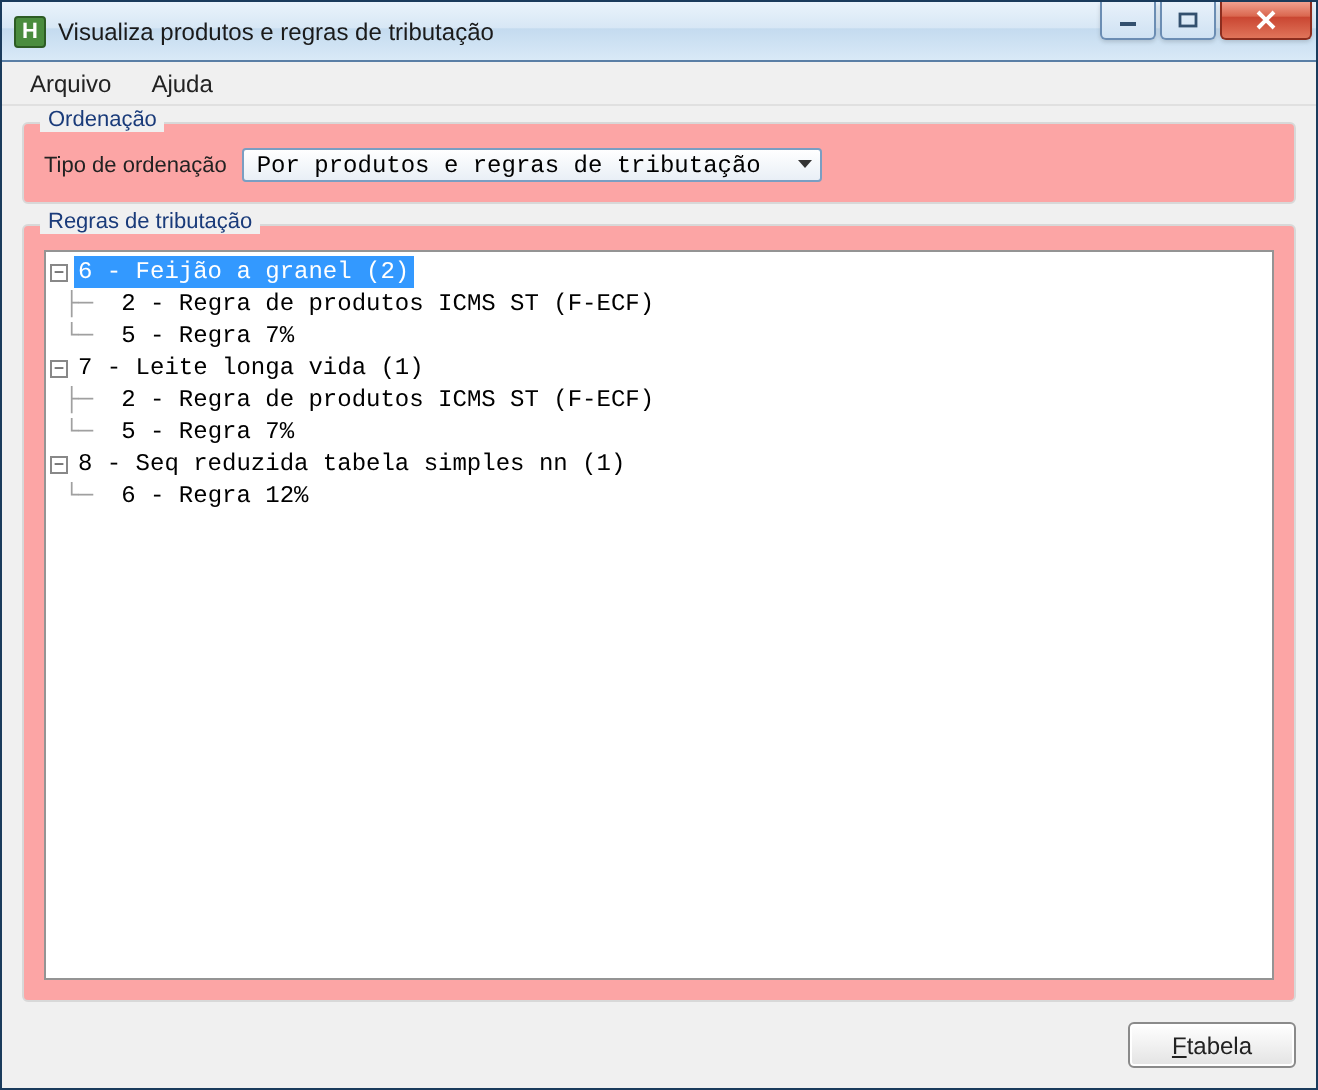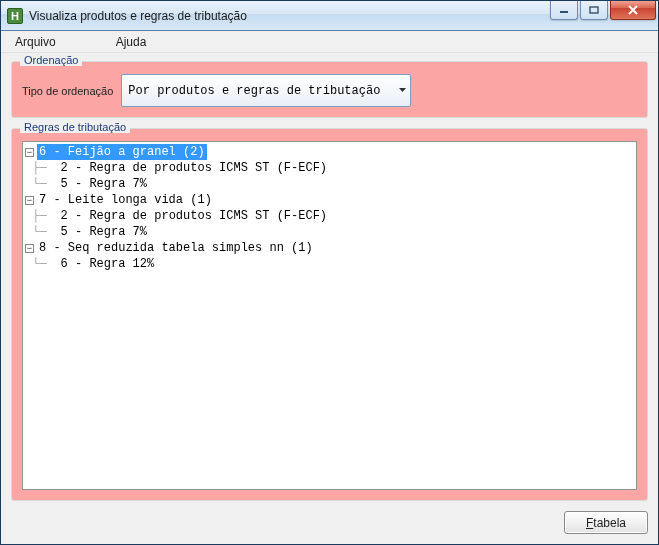--- a/index.html
+++ b/index.html
@@ -72,21 +72,20 @@
     border-color: #8c2d1e;
   }
   .win-btn svg { display: block; }
   .menubar {
     height: 22px;
     background: #f0f0f0;
     display: flex;
     align-items: center;
     padding: 0 4px;
     border-bottom: 1px solid #e0e0e0;
-    gap: 40px;
   }
   .menu-item {
     padding: 2px 10px;
     color: #222;
     cursor: default;
   }
   .client {
     flex: 1;
     background: #f0f0f0;
     padding: 8px 10px 10px 10px;
@@ -121,21 +120,21 @@
     align-items: center;
     gap: 8px;
   }
   .field-label {
     color: #222;
     font-size: 11px;
   }
   .combo {
     flex: 0 0 auto;
     width: 290px;
-    height: 33px;
+    height: 17px;
     border: 1px solid #7a9ec2;
     border-radius: 2px;
     background: linear-gradient(to bottom, #ffffff 0%, #e9eff6 100%);
     display: flex;
     align-items: center;
     justify-content: space-between;
     padding: 0 4px 0 6px;
     font-family: "Courier New", monospace;
     font-size: 12px;
     cursor: default;

